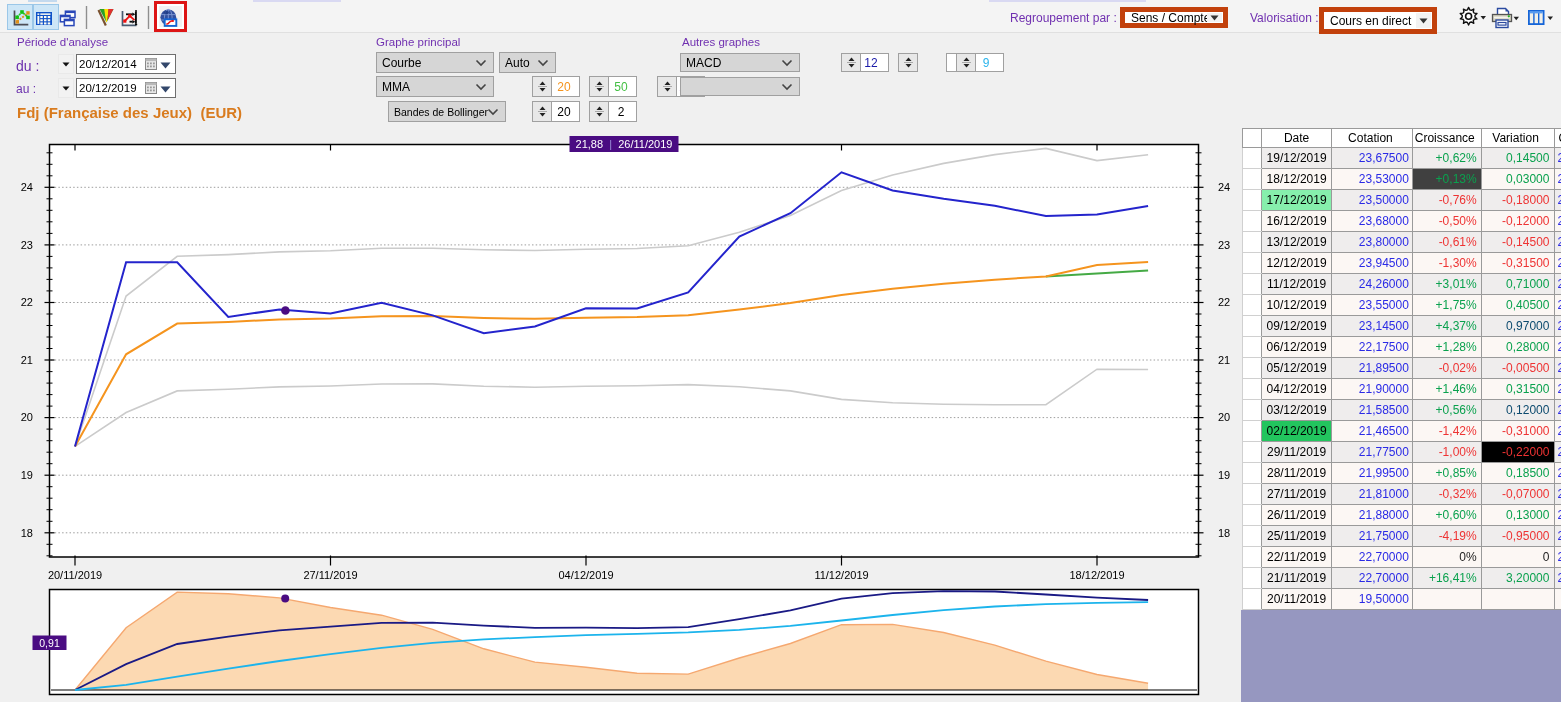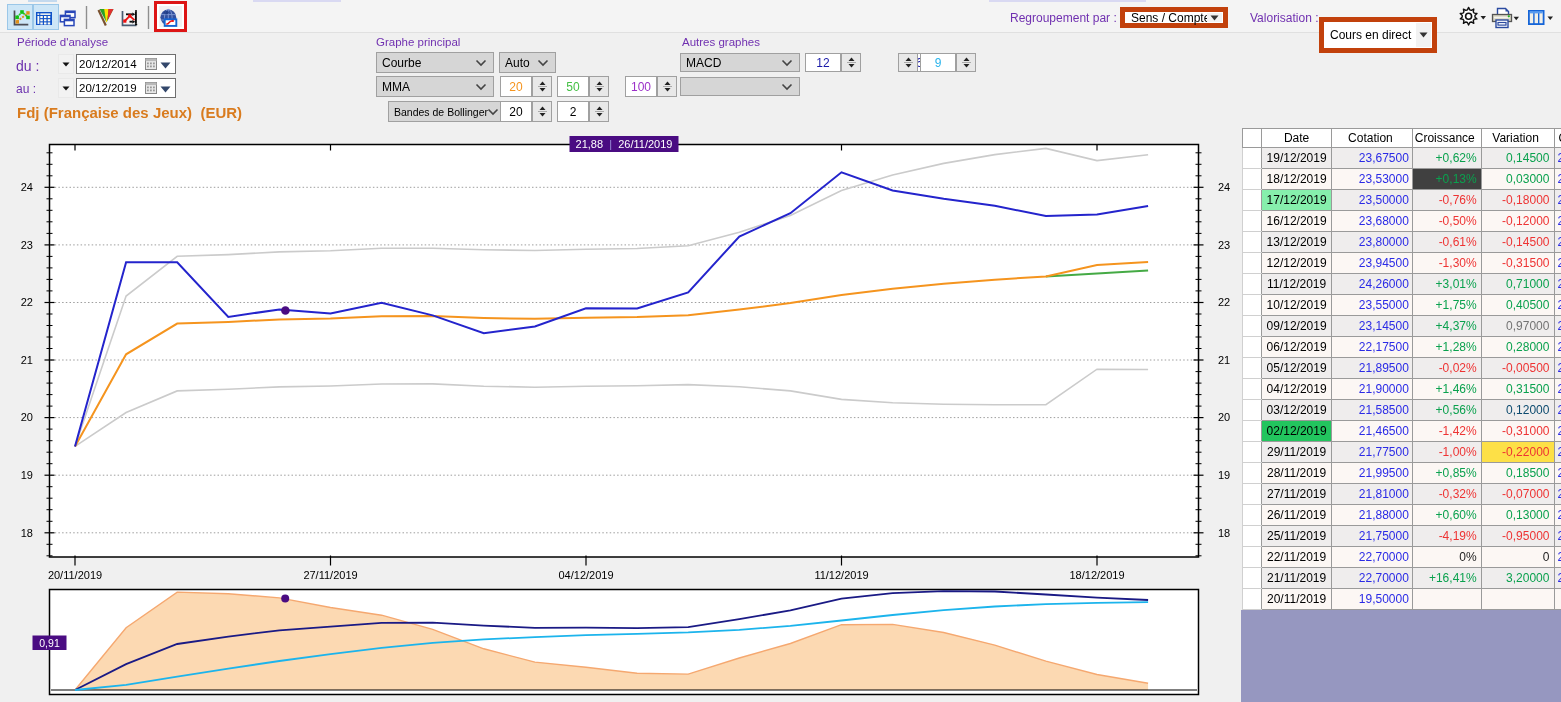--- a/index.html
+++ b/index.html
@@ -1,19 +1,19 @@
 <!DOCTYPE html>
 <html><head><meta charset="utf-8"><style>
 * { margin:0; padding:0; box-sizing:border-box; }
 body { width:1561px; height:702px; background:#f0f0f0; font-family:"Liberation Sans",sans-serif; position:relative; overflow:hidden; }
 #toolbar { position:absolute; left:0; top:0; width:1561px; height:33px; background:#f4f4f4; border-bottom:1px solid #e0e0e0; }
 .plabel { position:absolute; color:#7030b0; font-size:11.5px; white-space:nowrap; }
 .combo { position:absolute; background:#d6d6d6; border:1px solid #a0a0a0; display:flex; align-items:center; padding-left:5px; color:#000; }
 .combo .chev { position:absolute; right:6px; top:50%; margin-top:-4px; }
-.spinf { position:absolute; background:#fff; border:1px solid #a0a0a0; font-size:12px; display:flex; align-items:center; justify-content:center; }
+.spinf { position:absolute; background:#fff; border:1px solid #a0a0a0; font-size:12px; display:flex; align-items:center; justify-content:center;margin-left:48px; }
 .spinb { position:absolute; width:20px; background:#e8e8e8; border:1px solid #a0a0a0; display:flex; align-items:center; justify-content:center; }
 .wcombo { position:absolute; background:#fff; border:5px solid #c2410c; font-size:12px; color:#000; display:flex; align-items:center; padding-left:6px; }
 .wbtn { position:absolute; right:1px; top:1px; bottom:1px; width:15px; background:#f2f2f2; display:flex; align-items:center; justify-content:center; }
 .dropbtn { position:absolute; width:16px; height:20px; background:#f2f2f2; border:1px solid #e9e9e9; display:flex; align-items:center; justify-content:center; }
 .datef { position:absolute; width:100px; height:20px; background:#fff; border:1.5px solid #6e6e6e; font-size:11.5px; color:#000; padding:3px 0 0 2px; }
 #tablewrap { position:absolute; left:1242px; top:128px; width:319px; height:483px; overflow:hidden; }
 #grid { border-collapse:collapse; table-layout:fixed; width:354px; font-size:12px; }
 #grid td { border:1px solid #9a9a9a; height:21px; padding:0; white-space:nowrap; overflow:hidden; }
 #grid tr.hd td { height:19px; border:1px solid #9a9a9a; background:#fff; text-align:center; font-size:12px; color:#000 !important; }
 #grid tr.hd td.o { text-align:left; padding-left:3px; }
@@ -106,21 +106,21 @@
 <div class="plabel" style="left:1010px;top:11px;font-size:12px">Regroupement par :</div>
 <div class="wcombo" style="left:1120px;top:7px;width:108px;height:21px">
     <span>Sens / Compte</span>
     <div class="wbtn">
       <svg width="9" height="6" viewBox="0 0 9 6">
         <polygon points="0.5,0.5 8.5,0.5 4.5,5.5" fill="#333"></polygon>
       </svg>
     </div>
   </div>
 <div class="plabel" style="left:1250px;top:11px;font-size:12px">Valorisation :</div>
-<div class="wcombo" style="left:1319px;top:17px;width:118px;height:36px">
+<div class="wcombo" style="left:1319px;top:7px;width:118px;height:27px">
     <span>Cours en direct</span>
     <div class="wbtn">
       <svg width="9" height="6" viewBox="0 0 9 6">
         <polygon points="0.5,0.5 8.5,0.5 4.5,5.5" fill="#333"></polygon>
       </svg>
     </div>
   </div>
 <svg style="position:absolute;left:1459px;top:5px" width="28" height="24" viewBox="0 0 28 24">
 <path d="M8.40,4.91 L9.60,2.40 L10.80,4.91 L12.32,5.41 L14.77,4.08 L14.27,6.82 L15.21,8.12 L17.97,8.48 L15.95,10.40 L15.95,12.00 L17.97,13.92 L15.21,14.28 L14.27,15.58 L14.77,18.32 L12.32,16.99 L10.80,17.49 L9.60,20.00 L8.40,17.49 L6.88,16.99 L4.43,18.32 L4.93,15.58 L3.99,14.28 L1.23,13.92 L3.25,12.00 L3.25,10.40 L1.23,8.48 L3.99,8.12 L4.93,6.82 L4.43,4.08 L6.88,5.41 Z" fill="#fff" stroke="#111" stroke-width="1.4" stroke-linejoin="round"></path>
 <circle cx="9.6" cy="11.2" r="3.0" fill="none" stroke="#111" stroke-width="1.6"></circle>
@@ -511,21 +511,21 @@
           <td class="c" style="background:#fcf7f4">23,55000</td>
           <td class="g" style="background:#fcf7f4;color:#0aa14e">+1,75%</td>
           <td class="g" style="background:#fcf7f4;color:#0aa14e">0,40500</td>
           <td class="o" style="background:#fcf7f4">2</td>
         </tr>
         <tr>
           <td class="sel"></td>
           <td class="d" style="background:#efeded">09/12/2019</td>
           <td class="c" style="background:#efeded">23,14500</td>
           <td class="g" style="background:#efeded;color:#0aa14e">+4,37%</td>
-          <td class="g" style="background:#efeded;color:#737373">0,97000</td>
+          <td class="g" style="background:#efeded;color:#0c4a6e">0,97000</td>
           <td class="o" style="background:#efeded">2</td>
         </tr>
         <tr>
           <td class="sel"></td>
           <td class="d" style="background:#fcf7f4">06/12/2019</td>
           <td class="c" style="background:#fcf7f4">22,17500</td>
           <td class="g" style="background:#fcf7f4;color:#0aa14e">+1,28%</td>
           <td class="g" style="background:#fcf7f4;color:#0aa14e">0,28000</td>
           <td class="o" style="background:#fcf7f4">2</td>
         </tr>
@@ -559,21 +559,21 @@
           <td class="c" style="background:#fcf7f4">21,46500</td>
           <td class="g" style="background:#fcf7f4;color:#ee3333">-1,42%</td>
           <td class="g" style="background:#fcf7f4;color:#ee3333">-0,31000</td>
           <td class="o" style="background:#fcf7f4">2</td>
         </tr>
         <tr>
           <td class="sel"></td>
           <td class="d" style="background:#efeded">29/11/2019</td>
           <td class="c" style="background:#efeded">21,77500</td>
           <td class="g" style="background:#efeded;color:#ee3333">-1,00%</td>
-          <td class="g" style="background:#fde047;color:#ee3333">-0,22000</td>
+          <td class="g" style="background:#000000;color:#ee3333">-0,22000</td>
           <td class="o" style="background:#efeded">2</td>
         </tr>
         <tr>
           <td class="sel"></td>
           <td class="d" style="background:#fcf7f4">28/11/2019</td>
           <td class="c" style="background:#fcf7f4">21,99500</td>
           <td class="g" style="background:#fcf7f4;color:#0aa14e">+0,85%</td>
           <td class="g" style="background:#fcf7f4;color:#0aa14e">0,18500</td>
           <td class="o" style="background:#fcf7f4">2</td>
         </tr>

